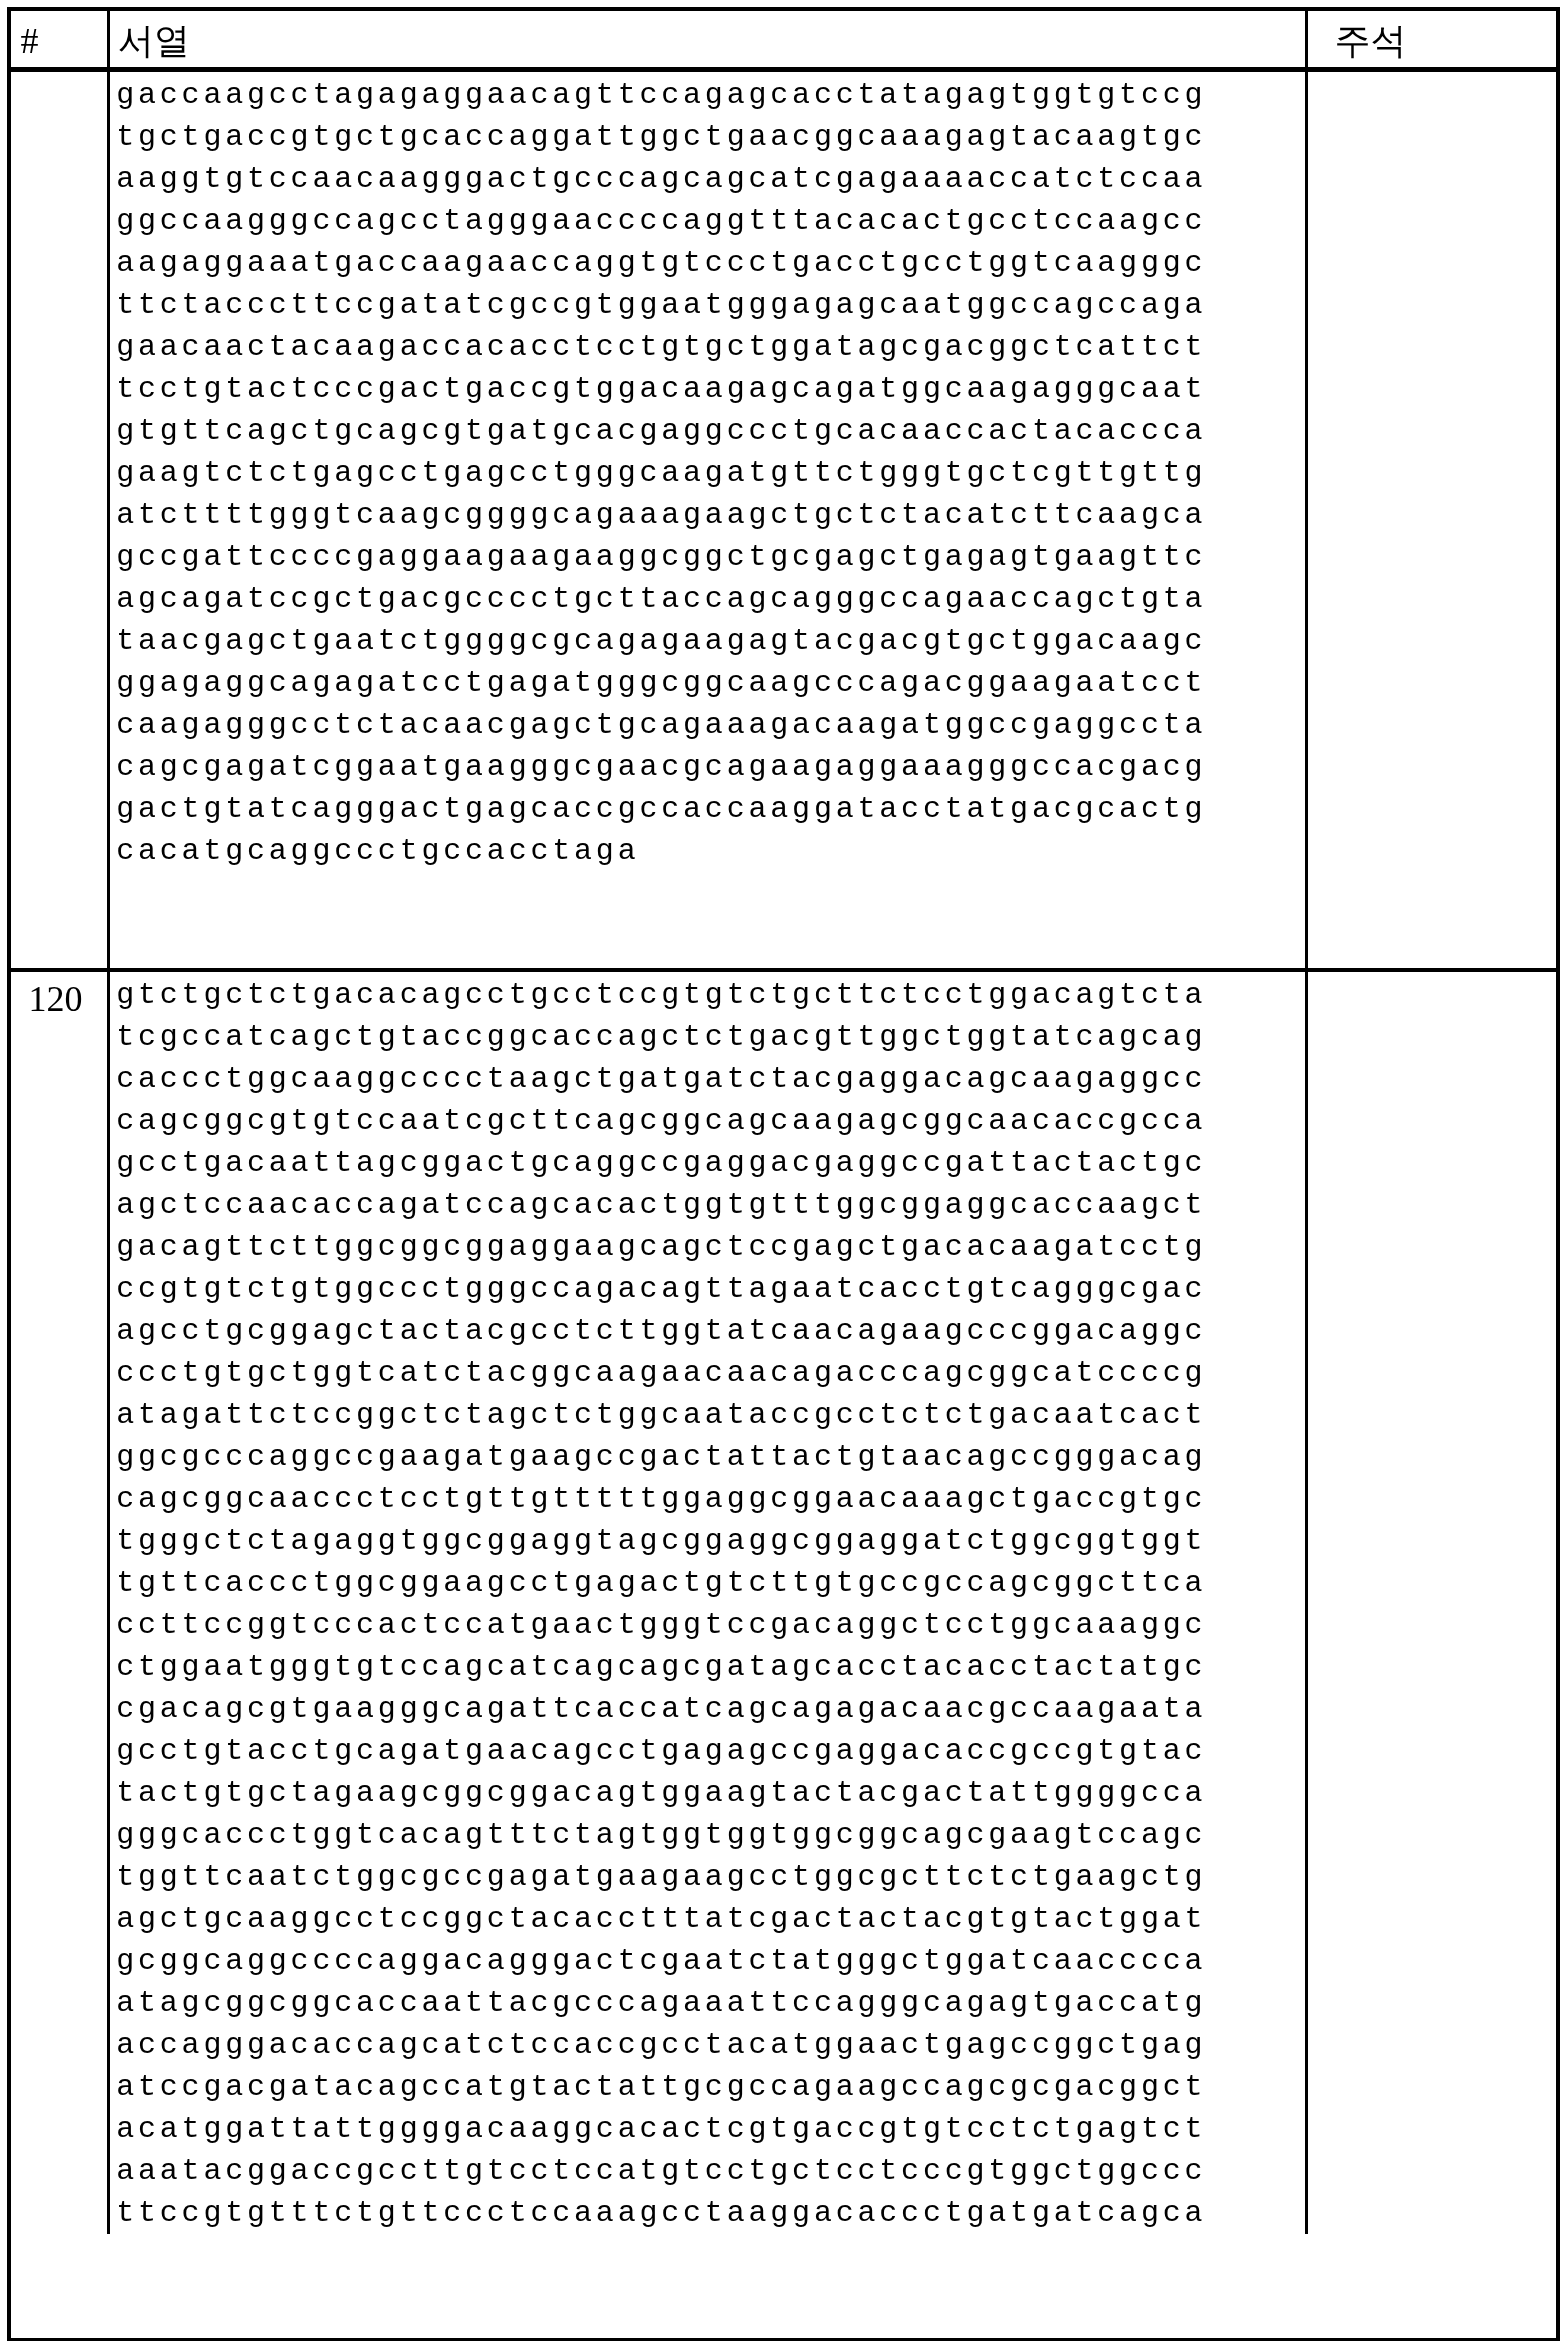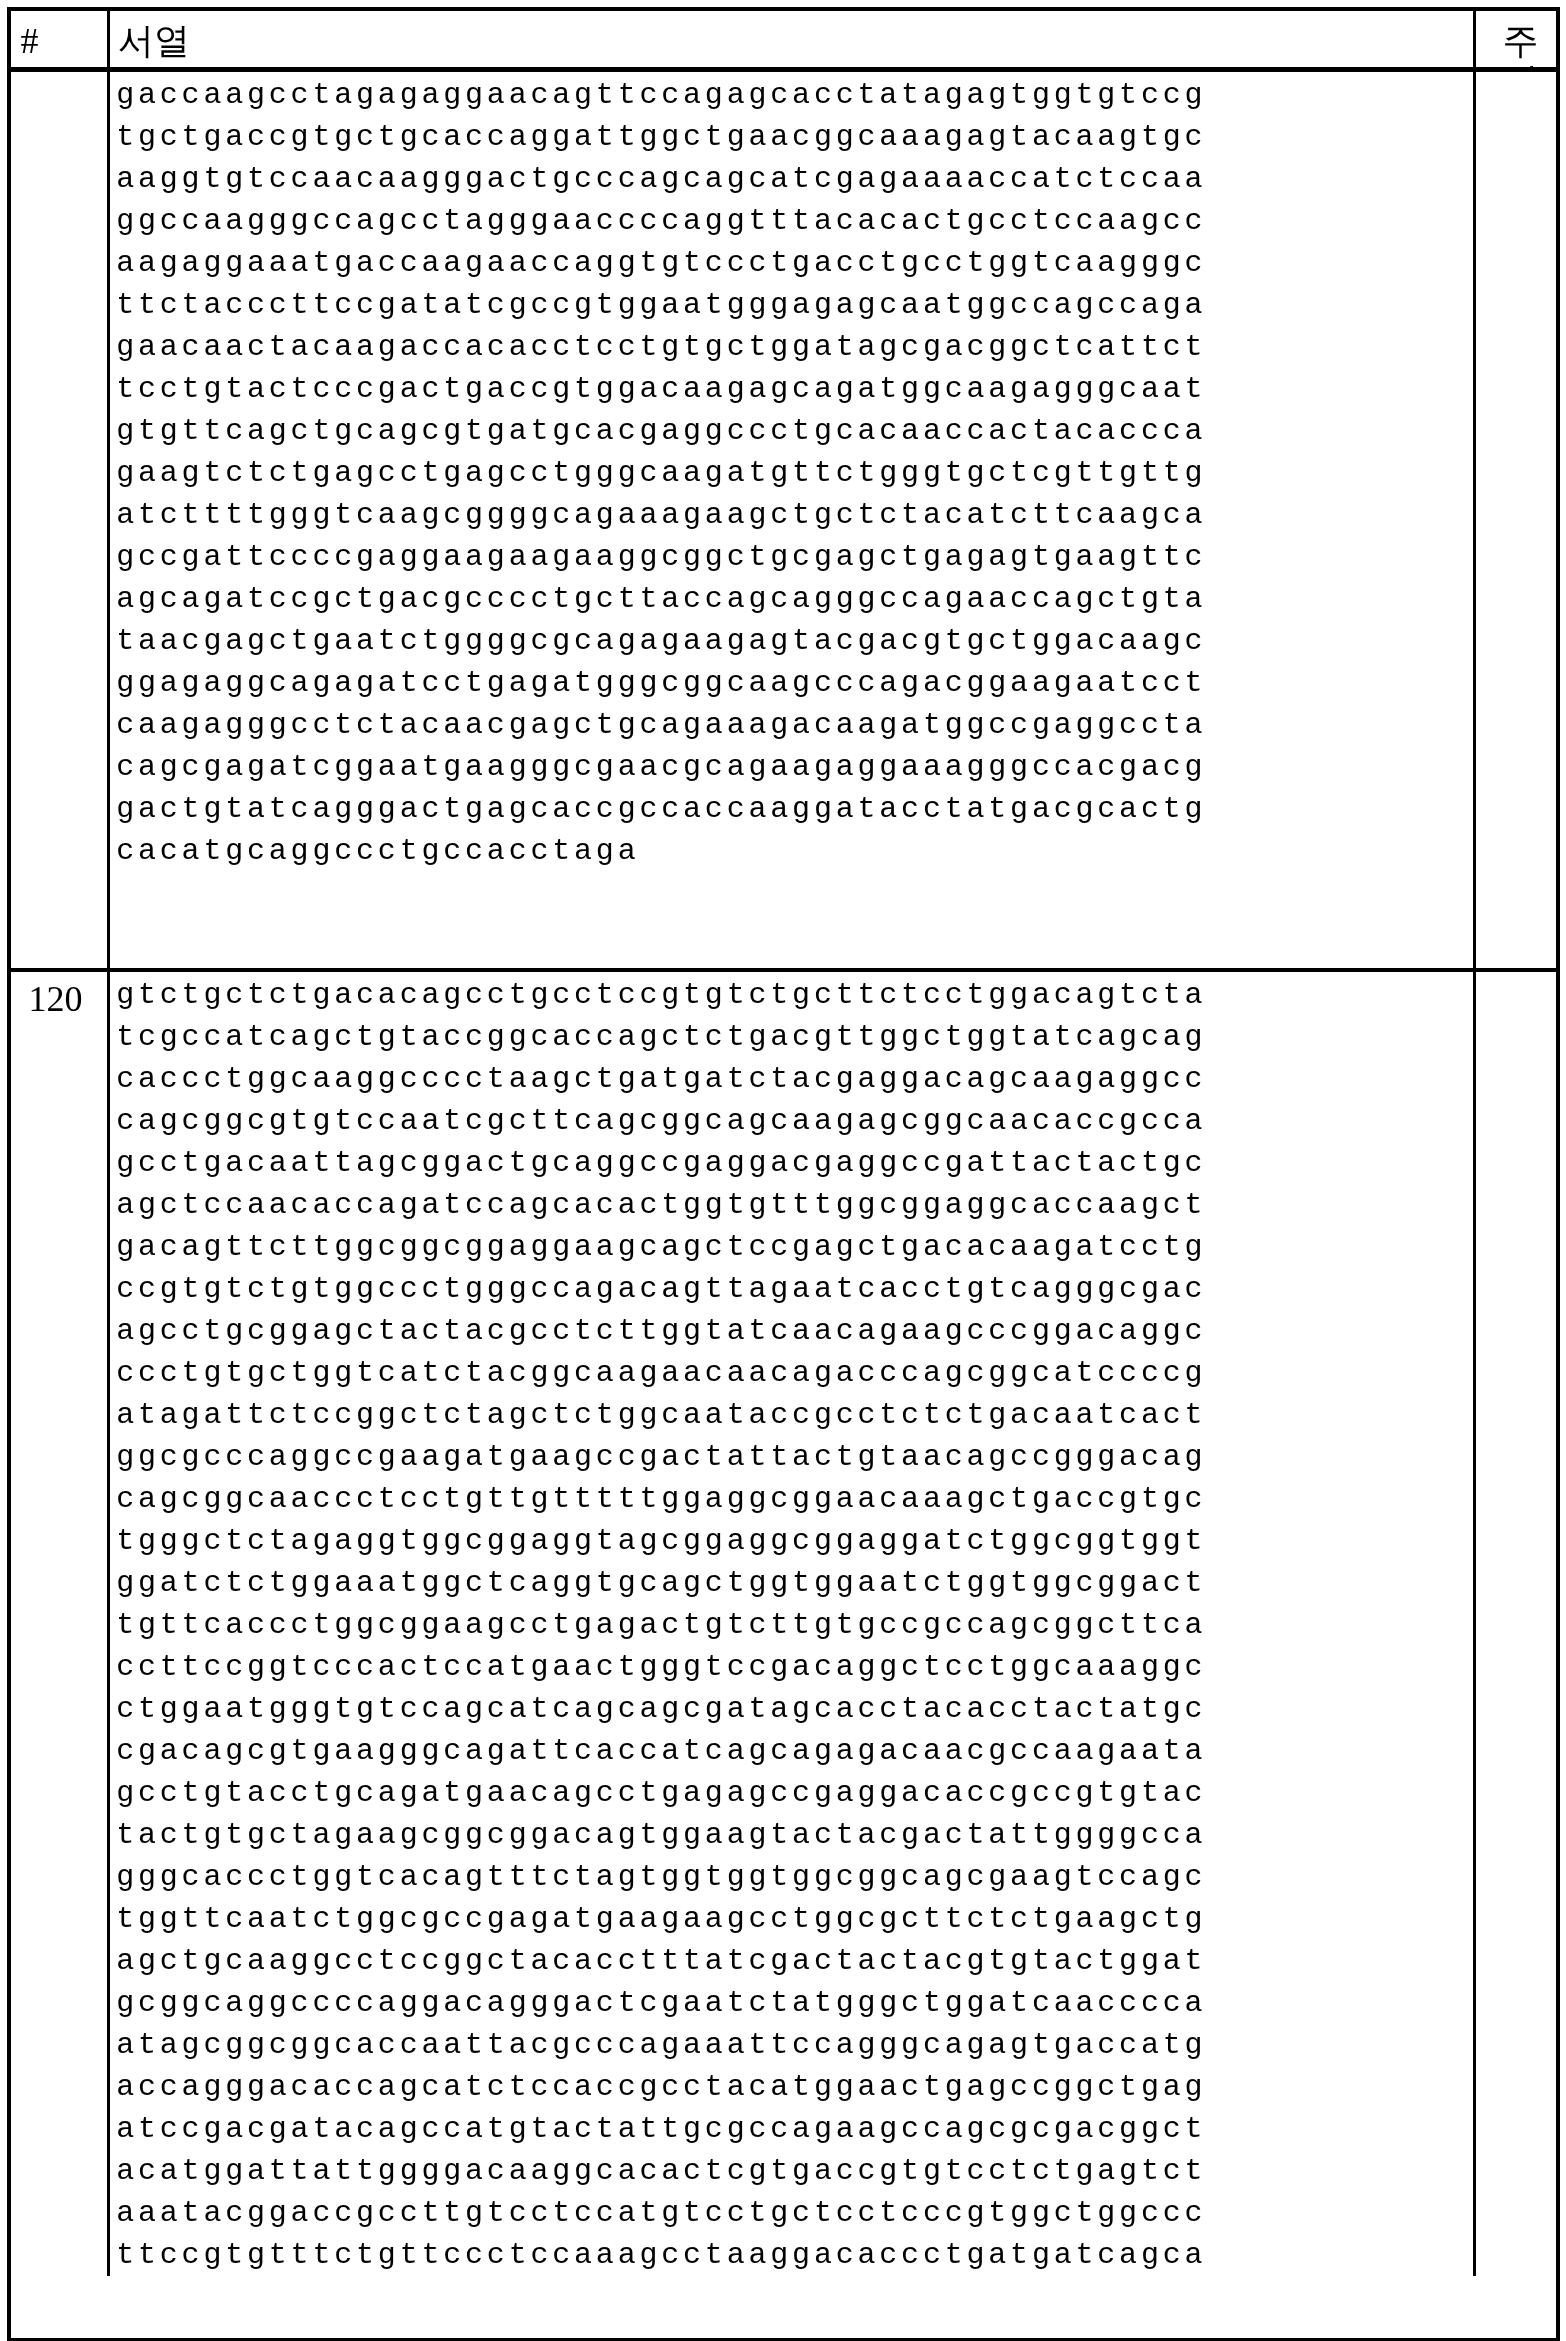--- a/index.html
+++ b/index.html
@@ -42,21 +42,21 @@
   .cell {
     box-sizing: border-box;
     overflow: hidden;
   }
   .col-num {
     width: 99px;
     border-right: 3.3px solid #000000;
     flex: 0 0 auto;
   }
   .col-seq {
-    width: 1366px;
+    width: 1198px;
     border-right: 3.3px solid #000000;
     flex: 0 0 auto;
   }
   .col-ann {
     flex: 1 1 auto;
   }
   .header-row .cell {
     font-family: "Liberation Serif", serif;
     font-size: 36px;
     line-height: 40px;
@@ -139,21 +139,20 @@
           <div class="seq-line">gcctgacaattagcggactgcaggccgaggacgaggccgattactactgc</div>
           <div class="seq-line">agctccaacaccagatccagcacactggtgtttggcggaggcaccaagct</div>
           <div class="seq-line">gacagttcttggcggcggaggaagcagctccgagctgacacaagatcctg</div>
           <div class="seq-line">ccgtgtctgtggccctgggccagacagttagaatcacctgtcagggcgac</div>
           <div class="seq-line">agcctgcggagctactacgcctcttggtatcaacagaagcccggacaggc</div>
           <div class="seq-line">ccctgtgctggtcatctacggcaagaacaacagacccagcggcatccccg</div>
           <div class="seq-line">atagattctccggctctagctctggcaataccgcctctctgacaatcact</div>
           <div class="seq-line">ggcgcccaggccgaagatgaagccgactattactgtaacagccgggacag</div>
           <div class="seq-line">cagcggcaaccctcctgttgtttttggaggcggaacaaagctgaccgtgc</div>
           <div class="seq-line">tgggctctagaggtggcggaggtagcggaggcggaggatctggcggtggt</div>
-          <div class="seq-line">ggatctctggaaatggctcaggtgcagctggtggaatctggtggcggact</div>
           <div class="seq-line">tgttcaccctggcggaagcctgagactgtcttgtgccgccagcggcttca</div>
           <div class="seq-line">ccttccggtcccactccatgaactgggtccgacaggctcctggcaaaggc</div>
           <div class="seq-line">ctggaatgggtgtccagcatcagcagcgatagcacctacacctactatgc</div>
           <div class="seq-line">cgacagcgtgaagggcagattcaccatcagcagagacaacgccaagaata</div>
           <div class="seq-line">gcctgtacctgcagatgaacagcctgagagccgaggacaccgccgtgtac</div>
           <div class="seq-line">tactgtgctagaagcggcggacagtggaagtactacgactattggggcca</div>
           <div class="seq-line">gggcaccctggtcacagtttctagtggtggtggcggcagcgaagtccagc</div>
           <div class="seq-line">tggttcaatctggcgccgagatgaagaagcctggcgcttctctgaagctg</div>
           <div class="seq-line">agctgcaaggcctccggctacacctttatcgactactacgtgtactggat</div>
           <div class="seq-line">gcggcaggccccaggacagggactcgaatctatgggctggatcaacccca</div>

